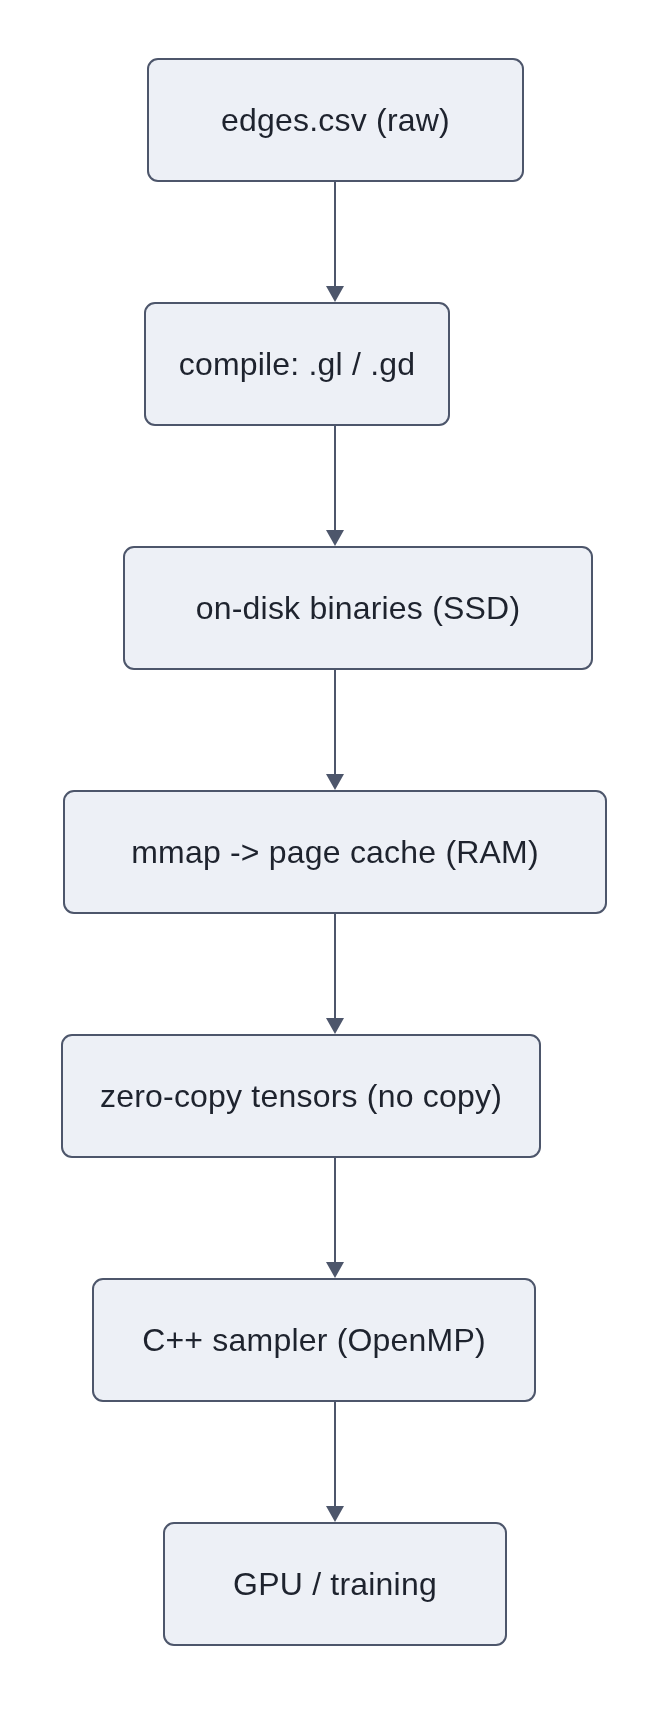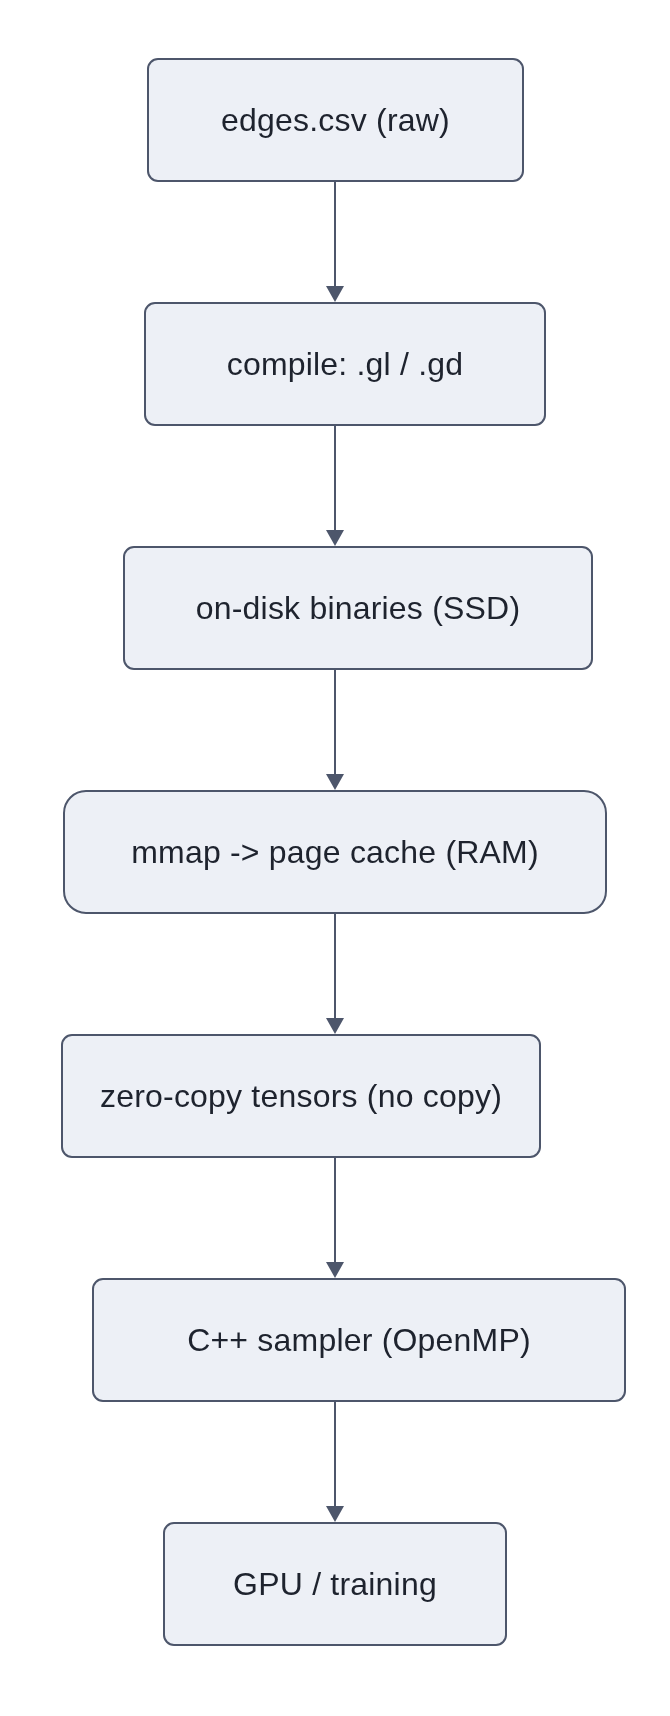--- a/index.html
+++ b/index.html
@@ -33,25 +33,25 @@
     align-items: center;
     justify-content: center;
   }
   .node .label {
     font-size: 32px;
     color: var(--text);
     white-space: nowrap;
     letter-spacing: 0.2px;
   }
   .n1 { left: 147px; top: 58px;   width: 377px; }
-  .n2 { left: 144px; top: 302px;  width: 402px; }
+  .n2 { left: 144px; top: 302px;  width: 306px; }
   .n3 { left: 100px; top: 546px;  width: 470px; margin-left: 23px; }
-  .n4 { left: 63px;  top: 790px;  width: 544px; border-radius: 23px; }
+  .n4 { left: 63px;  top: 790px;  width: 544px; }
   .n5 { left: 61px;  top: 1034px; width: 480px; }
-  .n6 { left: 92px;  top: 1278px; width: 534px; }
+  .n6 { left: 92px;  top: 1278px; width: 444px; }
   .n7 { left: 163px; top: 1522px; width: 344px; }
 
   .edge {
     position: absolute;
     left: 326px;
     width: 18px;
     height: 120px;
   }
   .edge .line {
     position: absolute;

